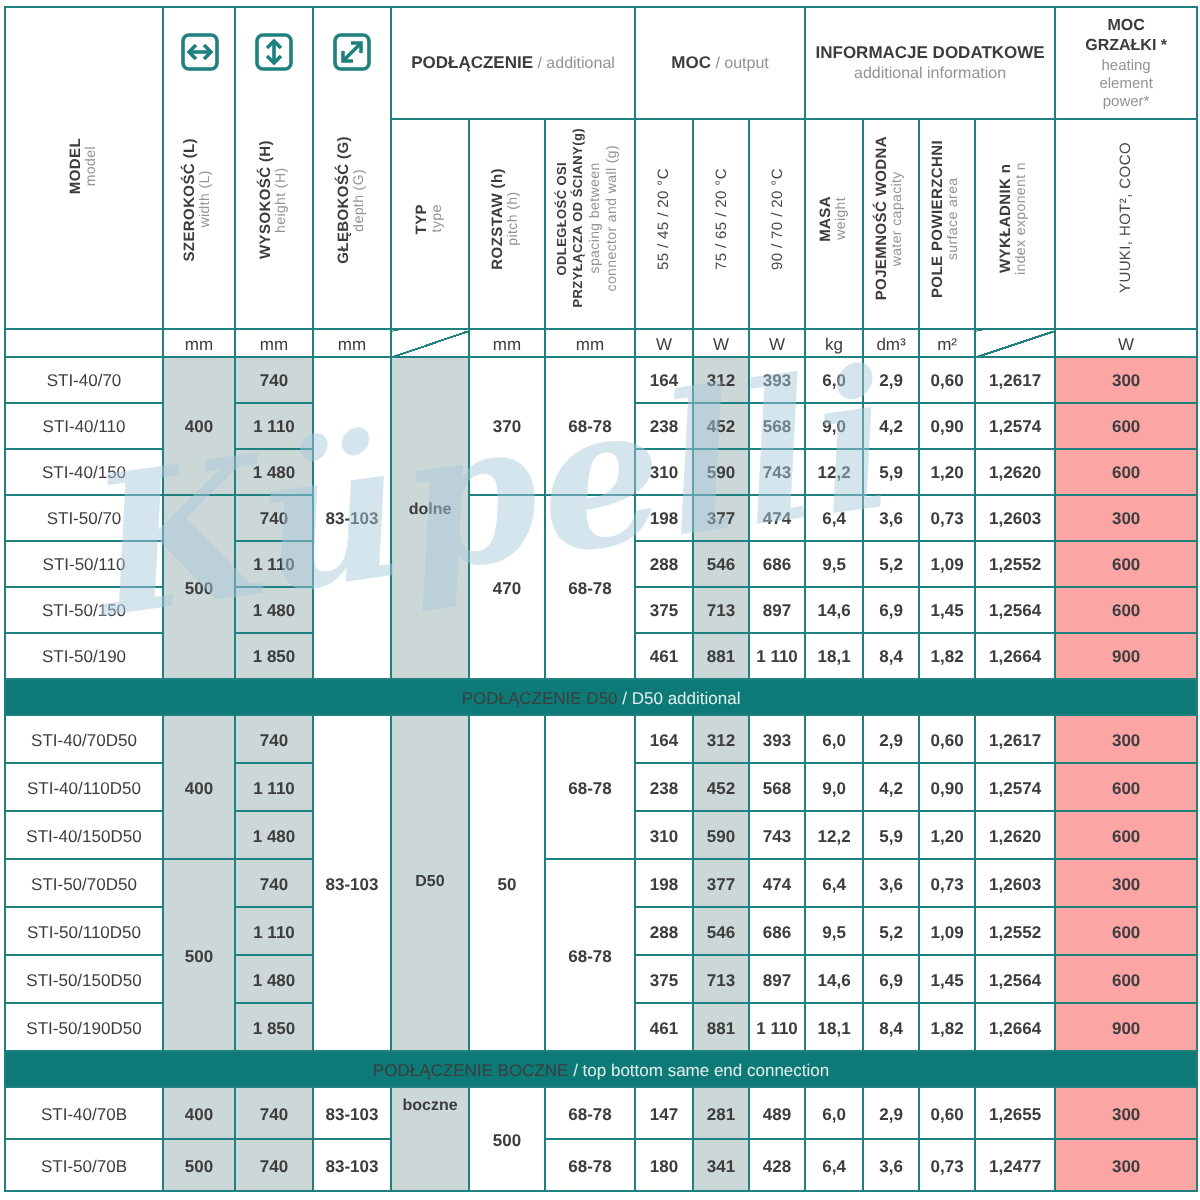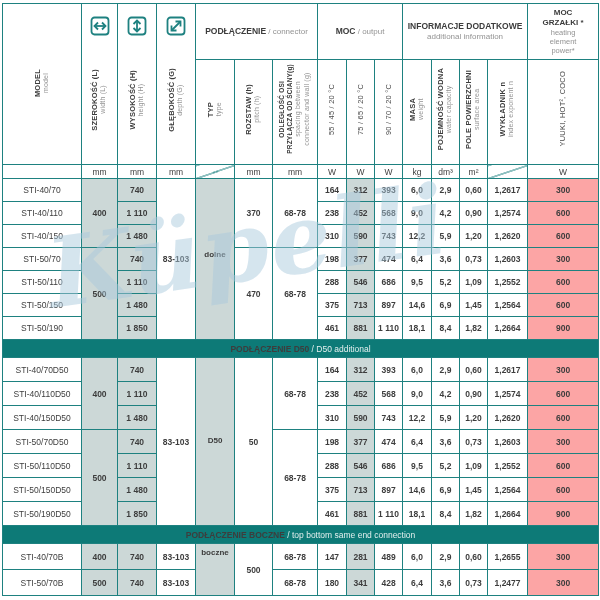--- a/index.html
+++ b/index.html
@@ -49,21 +49,21 @@
   td.model{text-align:left;padding-left:5px;font-weight:normal;color:#3e3e3e;font-size:8.5px;}
   td.shade{background:#ccd8d7;}
   td.heater{background:#fca5a5;}
   td.typ .tp{font-weight:bold;color:#3c3c3c;font-size:8px;line-height:1.1;text-align:center;}
   td.typ .tsub{color:#8f8f8f;font-size:7.5px;line-height:1.05;margin-left:48px;}
   
   tr.barRow td{
     background:#0d7a77;color:#fff;text-align:left;padding-left:6px;
     font-size:8.5px;border-color:#0d7a77;border-left-color:#1e8180;border-right-color:#1e8180;
   }
-  tr.barRow .bar-pl{font-weight:bold;text-align:right;}
+  tr.barRow .bar-pl{font-weight:normal;text-align:right;}
   tr.barRow .bar-en{font-weight:normal;color:#e3efee;}
   
   #watermark{
     position:absolute;left:48px;top:218px;z-index:5;pointer-events:none;
     font-family:"DejaVu Serif", serif;font-style:italic;font-weight:bold;
     font-size:96px;color:#a9c9dd;opacity:.48;letter-spacing:2px;
     transform:rotate(-8deg);transform-origin:left center;white-space:nowrap;
   }
   svg.arrow{display:block;}
 </style>
@@ -141,21 +141,21 @@
           </span>
           <span class="vslot">
               <span class="vtext">
                 <span class="pl">GŁĘBOKOŚĆ (G)</span>
                 <span class="en">depth (G)</span>
               </span>
             </span>
         </div>
       </th>
       <th colspan="3" class="grp">
-        <span class="pl">PODŁĄCZENIE</span><span class="en"> / connector</span>
+        <span class="pl">PODŁĄCZENIE</span><span class="en"> / additional</span>
       </th>
       <th colspan="3" class="grp">
         <span class="pl">MOC</span><span class="en"> / output</span>
       </th>
       <th colspan="4" class="grp">
         <div class="pl">INFORMACJE DODATKOWE</div>
         <div class="en">additional information</div>
       </th>
       <th class="grp">
         <div class="pl prel" style="font-size:8px;">MOC

